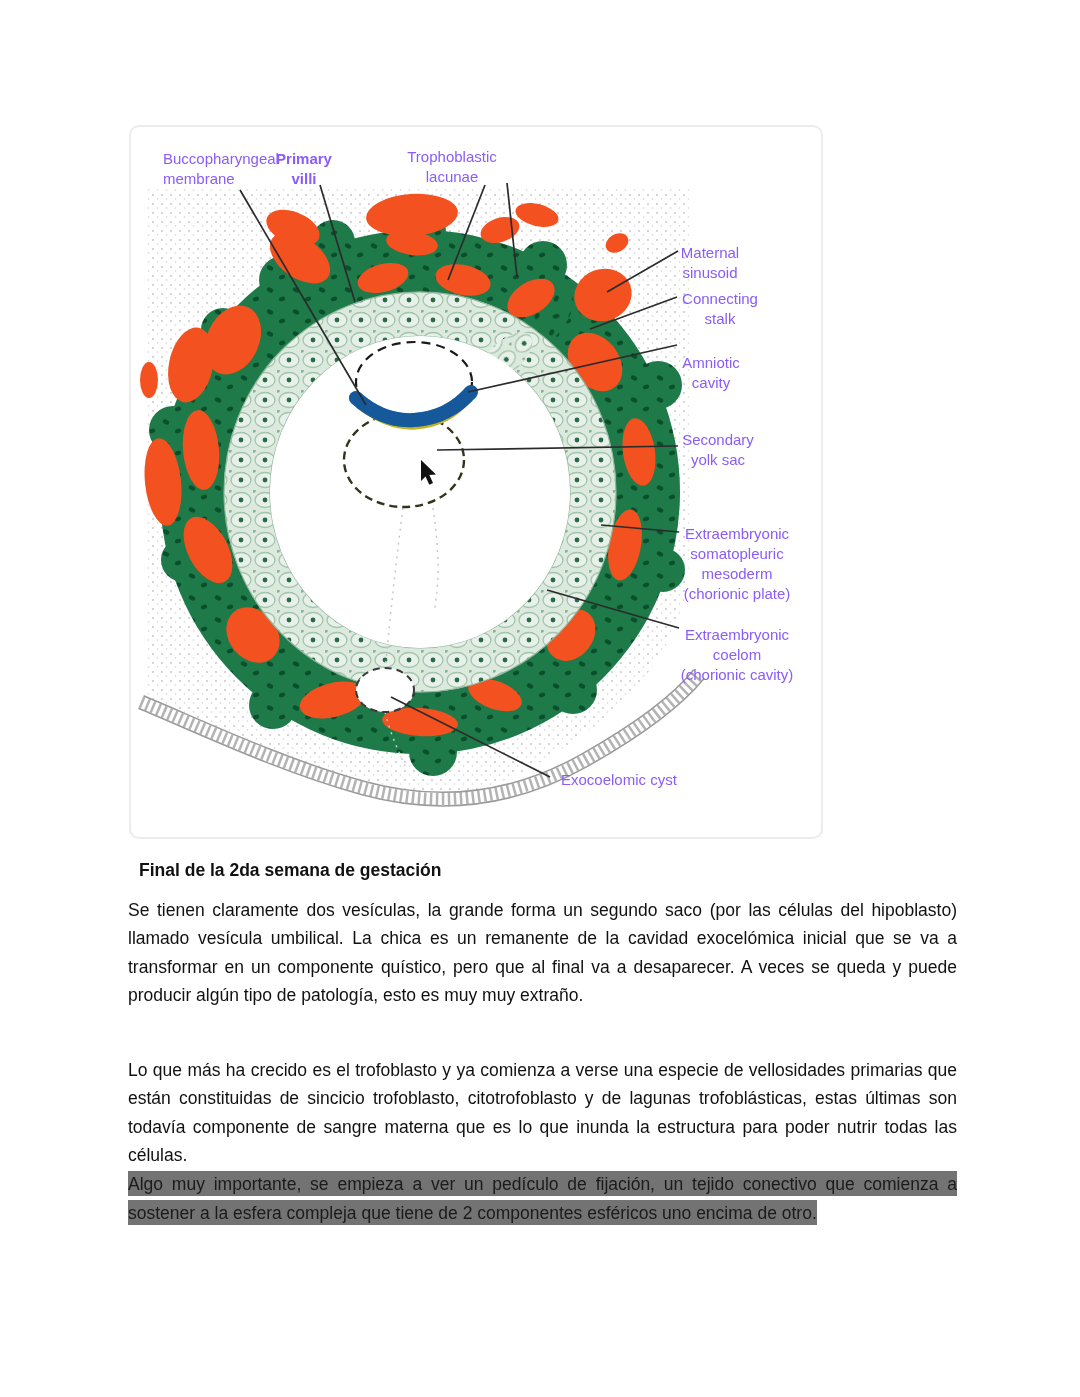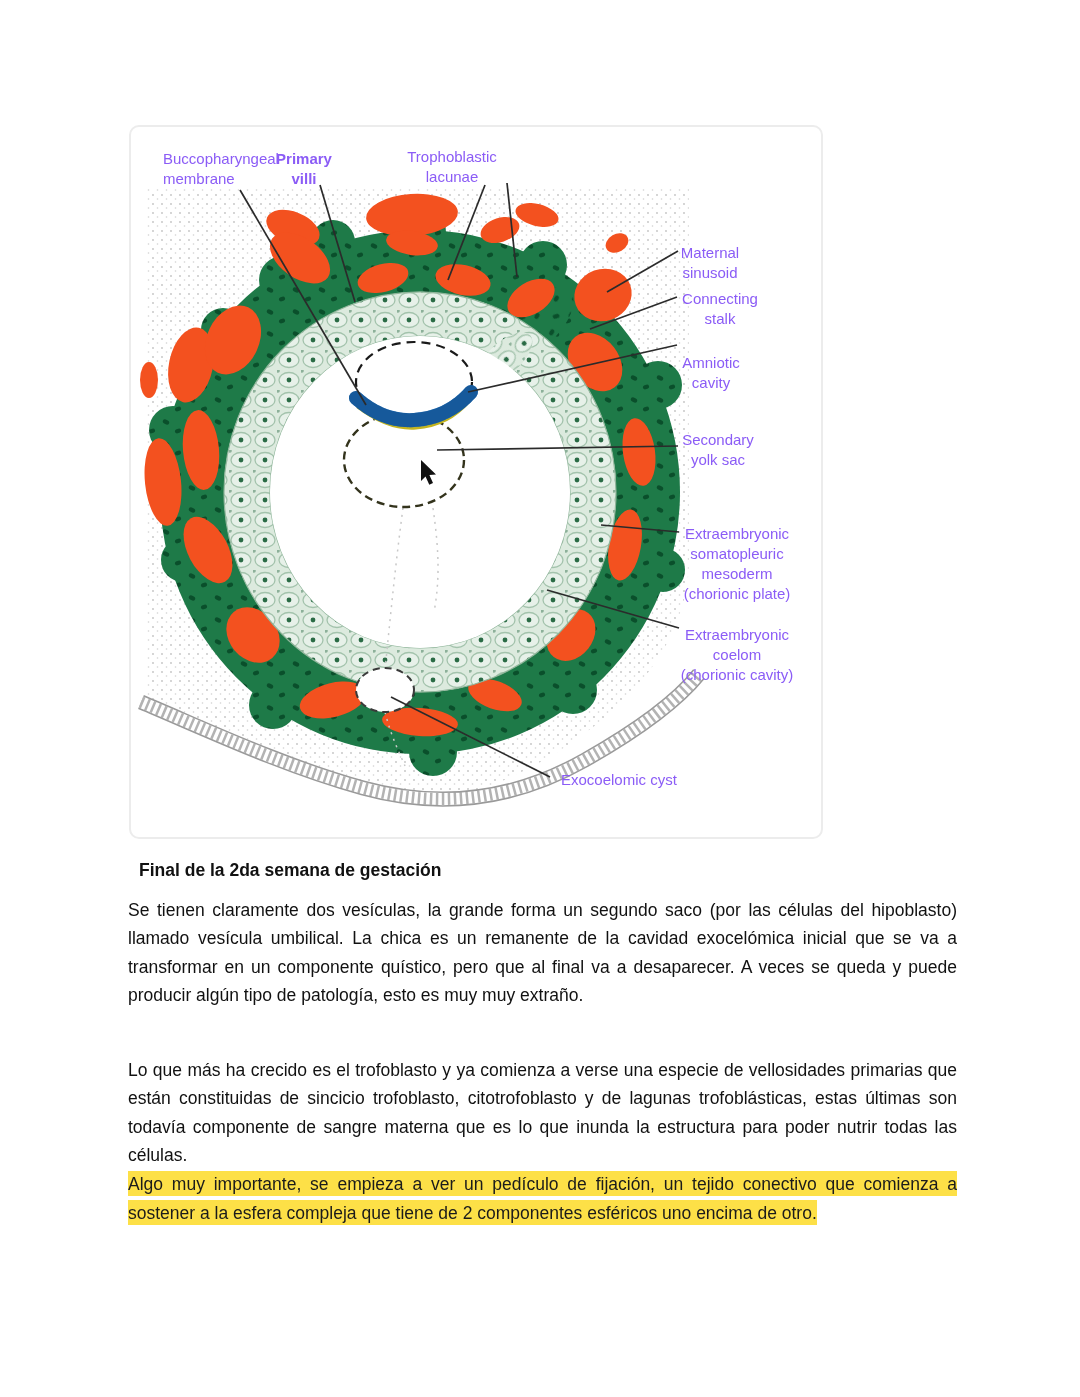--- a/index.html
+++ b/index.html
@@ -6,21 +6,21 @@
   body{width:1080px;height:1397px;position:relative;font-family:"Liberation Sans",sans-serif;overflow:hidden;}
   .figure{position:absolute;left:133px;top:130px;width:690px;height:708px;}
   .fig-frame{position:absolute;left:-4px;top:-5px;width:690px;height:710px;border:2px solid #ececec;border-radius:10px;}
   .fig-svg{position:absolute;left:0;top:0;}
   .fig-label{position:absolute;font-size:15px;line-height:20px;color:#8b5cf6;white-space:pre-line;}
   .ta-c{text-align:center;}
   .notes{position:absolute;left:128px;top:845px;width:829px;font-size:17.5px;line-height:28.5px;color:#111;}
   .notes h1{font-size:17.5px;line-height:28.5px;font-weight:bold;margin:11px;}
   .notes p{margin:0;text-align:justify;}
   .notes p.gap{margin-top:46px;}
-  .hl-span{background:#fde047;color:#1b1b1b;padding:2.5px 0;-webkit-box-decoration-break:clone;box-decoration-break:clone;}
+  .hl-span{background:#737373;color:#1b1b1b;padding:2.5px 0;-webkit-box-decoration-break:clone;box-decoration-break:clone;}
 </style>
 </head>
 <body>
 
 <div class="figure">
   <div class="fig-frame"></div>
 
   <svg class="fig-svg" width="682" height="702" viewBox="0 0 682 702">
     <defs>
       <pattern id="stip" width="9" height="9" patternUnits="userSpaceOnUse">

